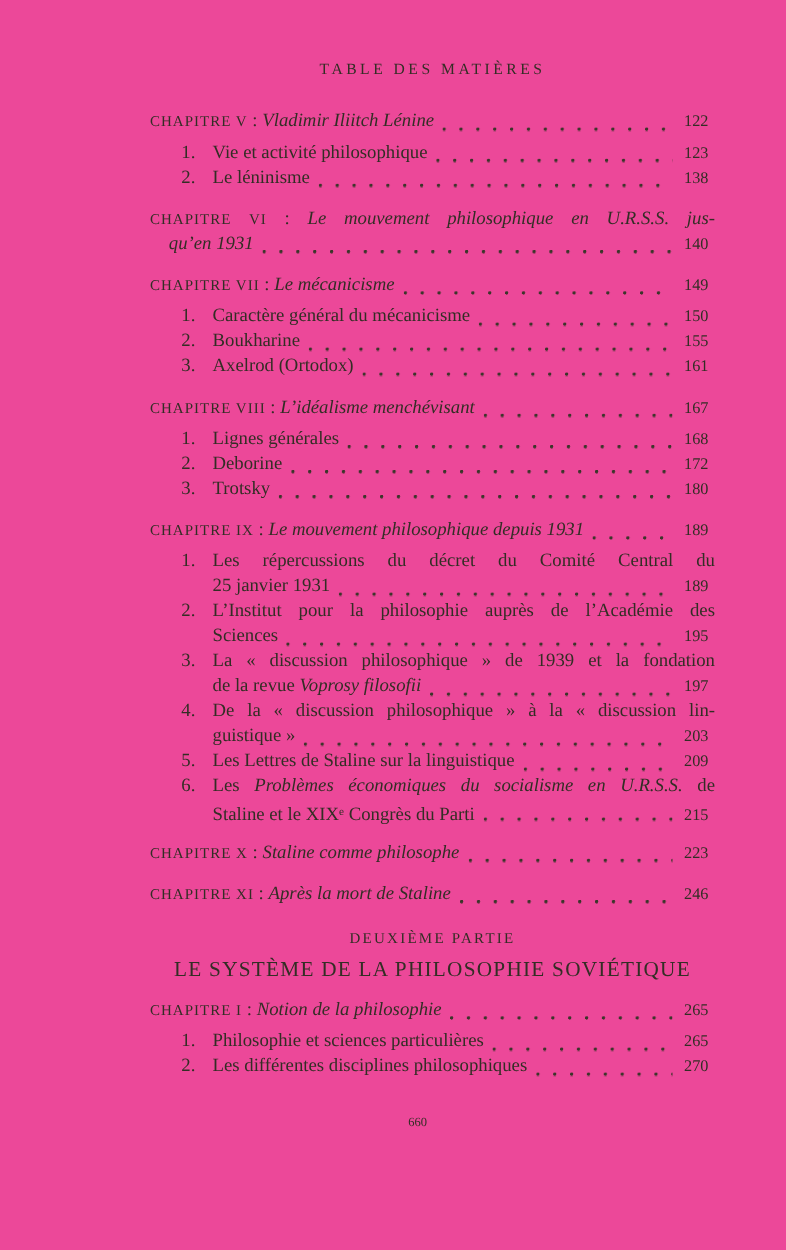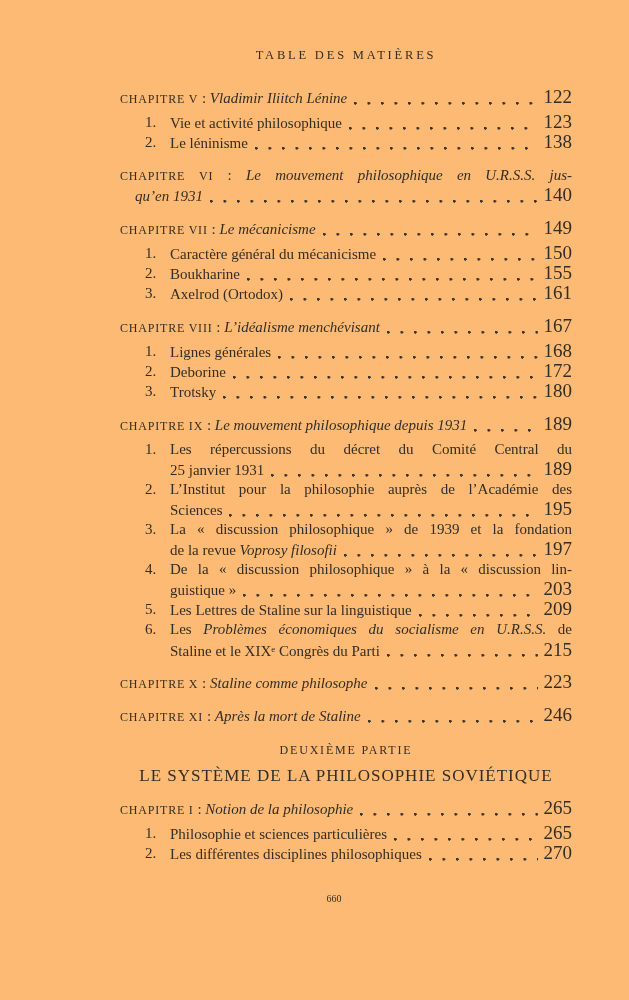--- a/index.html
+++ b/index.html
@@ -1,19 +1,19 @@
 <!DOCTYPE html>
 <html><head>
 <meta charset="utf-8">
 <style>
   html,body{margin:0;padding:0;background:#e8e3d2;}
   .page{
     position:relative;
     width:629px;height:1000px;
-    background:#fdba74;
+    background:#ec4899;
     overflow:hidden;
     font-family:"Liberation Serif","DejaVu Serif",serif;
     color:#332e25;
   }
   .content{
     position:absolute;
     left:120px;top:48px;width:452px;
   }
   .running-head{
     text-align:center;
@@ -39,21 +39,21 @@
   .dots{
     flex:1 1 auto;
     min-width:18px;
     align-self:stretch;
     margin:0 4px 0 7px;
     background-image:radial-gradient(circle at 1.3px 1.3px,#3b352a 1.15px,rgba(59,53,42,0) 1.6px);
     background-size:13.5px 3px;
     background-repeat:repeat-x;
     background-position:left 0 bottom 4.5px;
   }
-  .pg{flex:0 0 auto;min-width:30px;text-align:right;font-size:19px;}
+  .pg{flex:0 0 auto;min-width:30px;text-align:center;font-size:13px;}
   .seg-sc{font-size:12px;letter-spacing:0.8px;}
   .seg-i{font-style:italic;}
   .seg-r{}
   .seg-sup{font-size:9px;vertical-align:4px;}
   .part-divider{margin-top:16px;margin-bottom:14px;}
   .kicker{
     text-align:center;
     font-size:12px;
     letter-spacing:1.8px;
     margin-bottom:8px;

